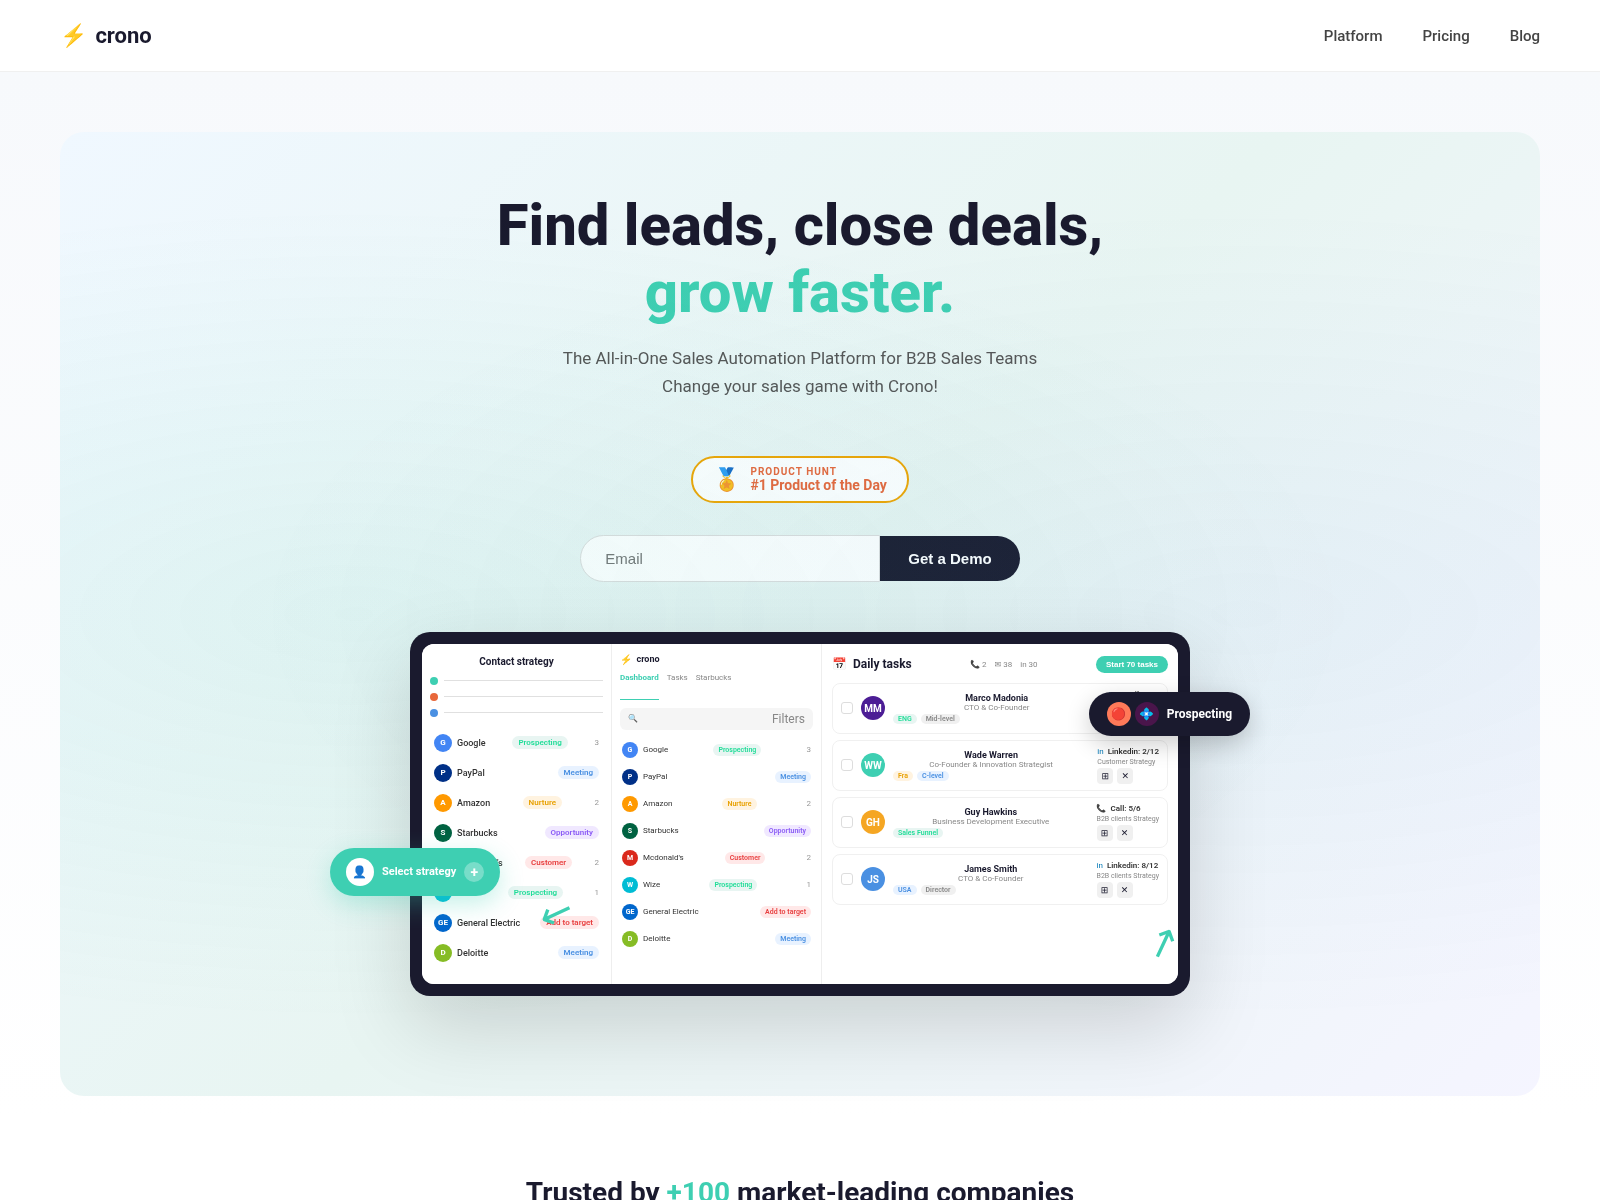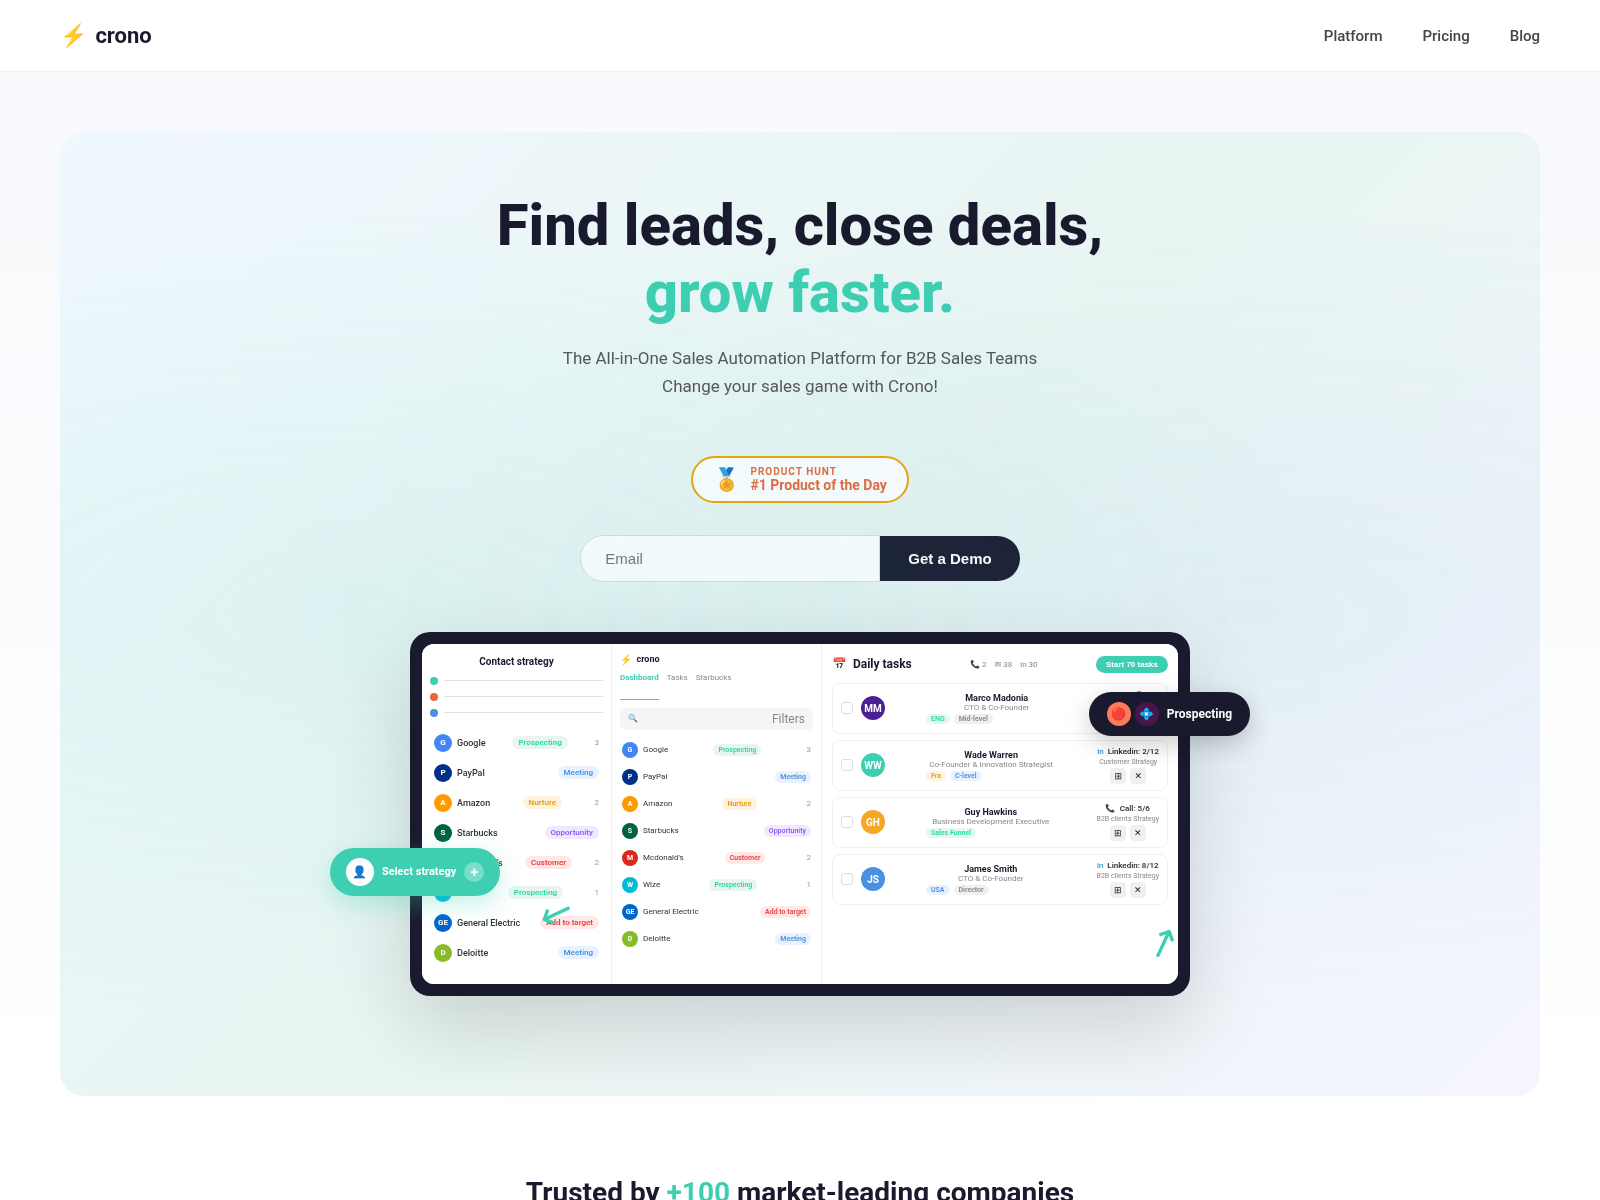--- a/index.html
+++ b/index.html
@@ -145,27 +145,27 @@
     .task-row { display: flex; align-items: center; gap: 8px; padding: 6px 8px; border-radius: 8px; border: 1px solid #f0f0f0; }
     .task-checkbox { width: 12px; height: 12px; border: 1px solid #ddd; border-radius: 3px; flex-shrink: 0; }
     .task-person-avatar { width: 24px; height: 24px; border-radius: 50%; flex-shrink: 0; display: flex; align-items: center; justify-content: center; font-size: 10px; font-weight: 700; color: #fff; }
     .av-orange { background: #4c1d95; }
     .av-teal { background: #3ecfb2; }
     .av-yellow { background: #f5a623; }
     .av-blue { background: #4a90e2; }
     .task-info { flex: 1; }
     .task-name { font-size: 9px; font-weight: 700; color: #1a1a2e; }
     .task-role { font-size: 8px; color: #888; }
-    .task-tags { display: flex; gap: 4px; margin-top: 2px; margin-left: 33px; }
+    .task-tags { display: flex; gap: 4px; margin-top: 2px; }
     .task-tag { font-size: 7px; border-radius: 8px; padding: 1px 5px; font-weight: 600; }
     .tt-green { background: #e8f5f2; color: #2d9; }
     .tt-gray { background: #f0f0f0; color: #888; }
     .tt-orange { background: #fff3e0; color: #e8a000; }
     .tt-blue { background: #e8f2ff; color: #4a90e2; }
-    .task-action { display: flex; flex-direction: column; align-items: center; gap: 2px; }
+    .task-action { display: flex; flex-direction: column; align-items: flex-start; gap: 2px; }
     .task-action-label { font-size: 8px; color: #333; font-weight: 600; }
     .task-action-sub { font-size: 7px; color: #888; }
     .action-icons { display: flex; gap: 4px; }
     .action-icon { width: 16px; height: 16px; border-radius: 4px; background: #f0f0f0; display: flex; align-items: center; justify-content: center; font-size: 9px; }
 
     
     .float-contact-strategy {
       position: absolute; left: -80px; bottom: 100px; z-index: 5;
       background: #3ecfb2; color: #fff; border-radius: 50px;
       padding: 10px 16px; display: flex; align-items: center; gap: 8px;

